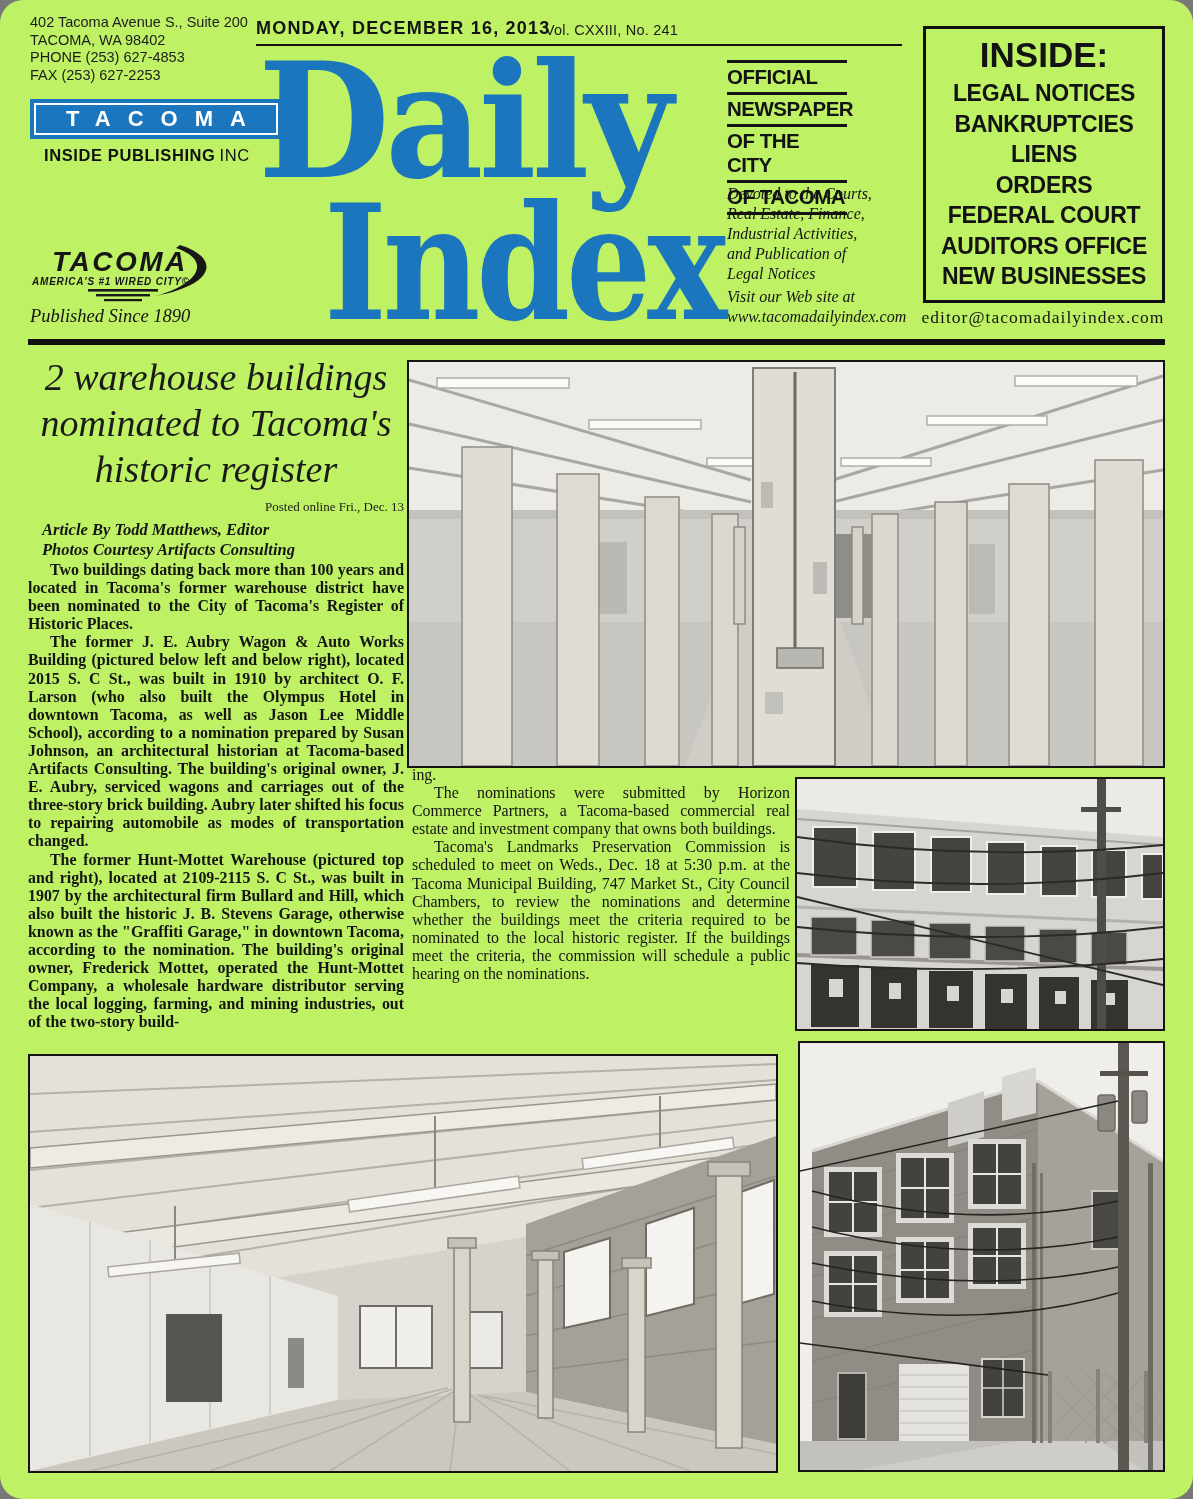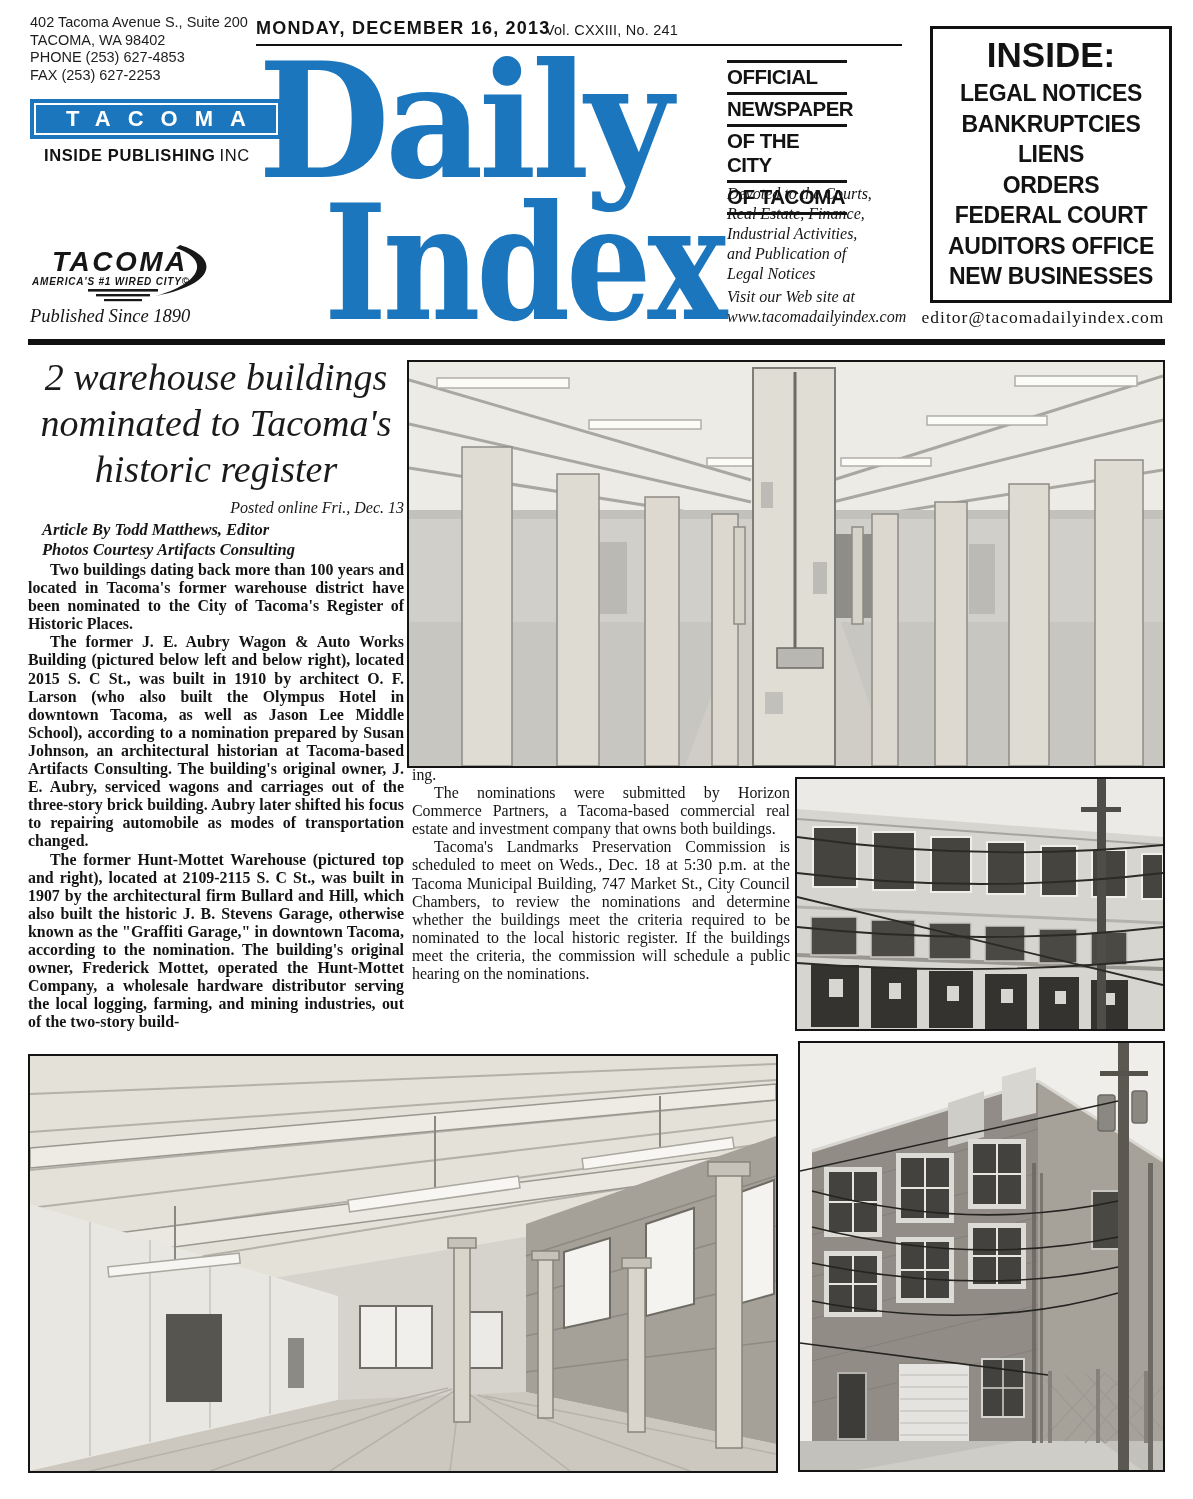--- a/index.html
+++ b/index.html
@@ -1,19 +1,20 @@
 <!DOCTYPE html>
 <html><head>
 <meta charset="utf-8">
 <style>
   html,body { margin:0; padding:0; background:#777; }
   .page {
     position:relative; width:1193px; height:1499px; margin:0 auto;
-    background:#ffffff; color:#161616; overflow:hidden;
+    background:#bef264; color:#161616; overflow:hidden;
     font-family:"Liberation Serif", serif;
+    border-radius:23px;
   }
   .abs { position:absolute; }
   .lines { white-space:pre-line; }
 
   
   .address {
     left:30px; top:14px; width:260px;
     font-family:"Liberation Sans", sans-serif;
     font-size:14.5px; line-height:17.5px; color:#1d1d1d;
   }
@@ -59,34 +60,34 @@
     padding:2px 0 3px 0; border-bottom:3px solid #131313;
   }
   .official .ln:first-child { border-top:3px solid #131313; }
   .devoted { left:727px; top:184px; width:190px; font-style:italic; font-size:16px; line-height:20px; color:#151515; }
   .visit { left:727px; top:287px; width:200px; font-style:italic; font-size:16px; line-height:20px; color:#151515; }
 
   
   .inside-box {
     left:923px; top:26px; width:242px; height:277px; box-sizing:border-box;
     border:3px solid #111; text-align:center; padding-top:6px;
-    font-family:"Liberation Sans", sans-serif; color:#131313;margin-left:7px;
+    font-family:"Liberation Sans", sans-serif; color:#131313;
   }
   .inside-head { font-weight:bold; font-size:35px; letter-spacing:0px; margin-bottom:3px; }
   .inside-item { font-weight:bold; font-size:23px; line-height:30.5px; letter-spacing:-0.3px; }
   .email { left:903px; top:307px; width:280px; text-align:center; font-size:17.5px; letter-spacing:1px; color:#141414; }
 
   .top-rule { left:28px; top:339px; width:1137px; height:6px; background:#111; }
 
   
   .headline {
     left:28px; top:354px; width:376px; text-align:center;
     font-style:italic; font-size:38px; line-height:46px; color:#1a1a1a;
   }
-  .posted { left:28px; top:499px; width:376px; text-align:right; font-style:italic; font-size:16px; color:#1a1a1a; }
+  .posted { left:28px; top:499px; width:376px; text-align:right; font-size:13px; color:#1a1a1a; }
   .byline { left:42px; top:520px; width:360px; font-weight:bold; font-style:italic; font-size:16.5px; line-height:20px; color:#161616; }
   .bodycol { text-align:justify; font-size:15.9px; line-height:18.1px; color:#141414; }
   .bodycol p { margin:0; text-indent:22px; }
   .bodycol p.noindent { text-indent:0; }
   .col1 { left:28px; top:561px; width:376px;font-weight:bold; }
   .col2 { left:412px; top:766px; width:378px; }
 
   
   .photo { box-sizing:border-box; border:2px solid #141414; background:#dcdcd8; }
   .photo svg { display:block; width:100%; height:100%; }

